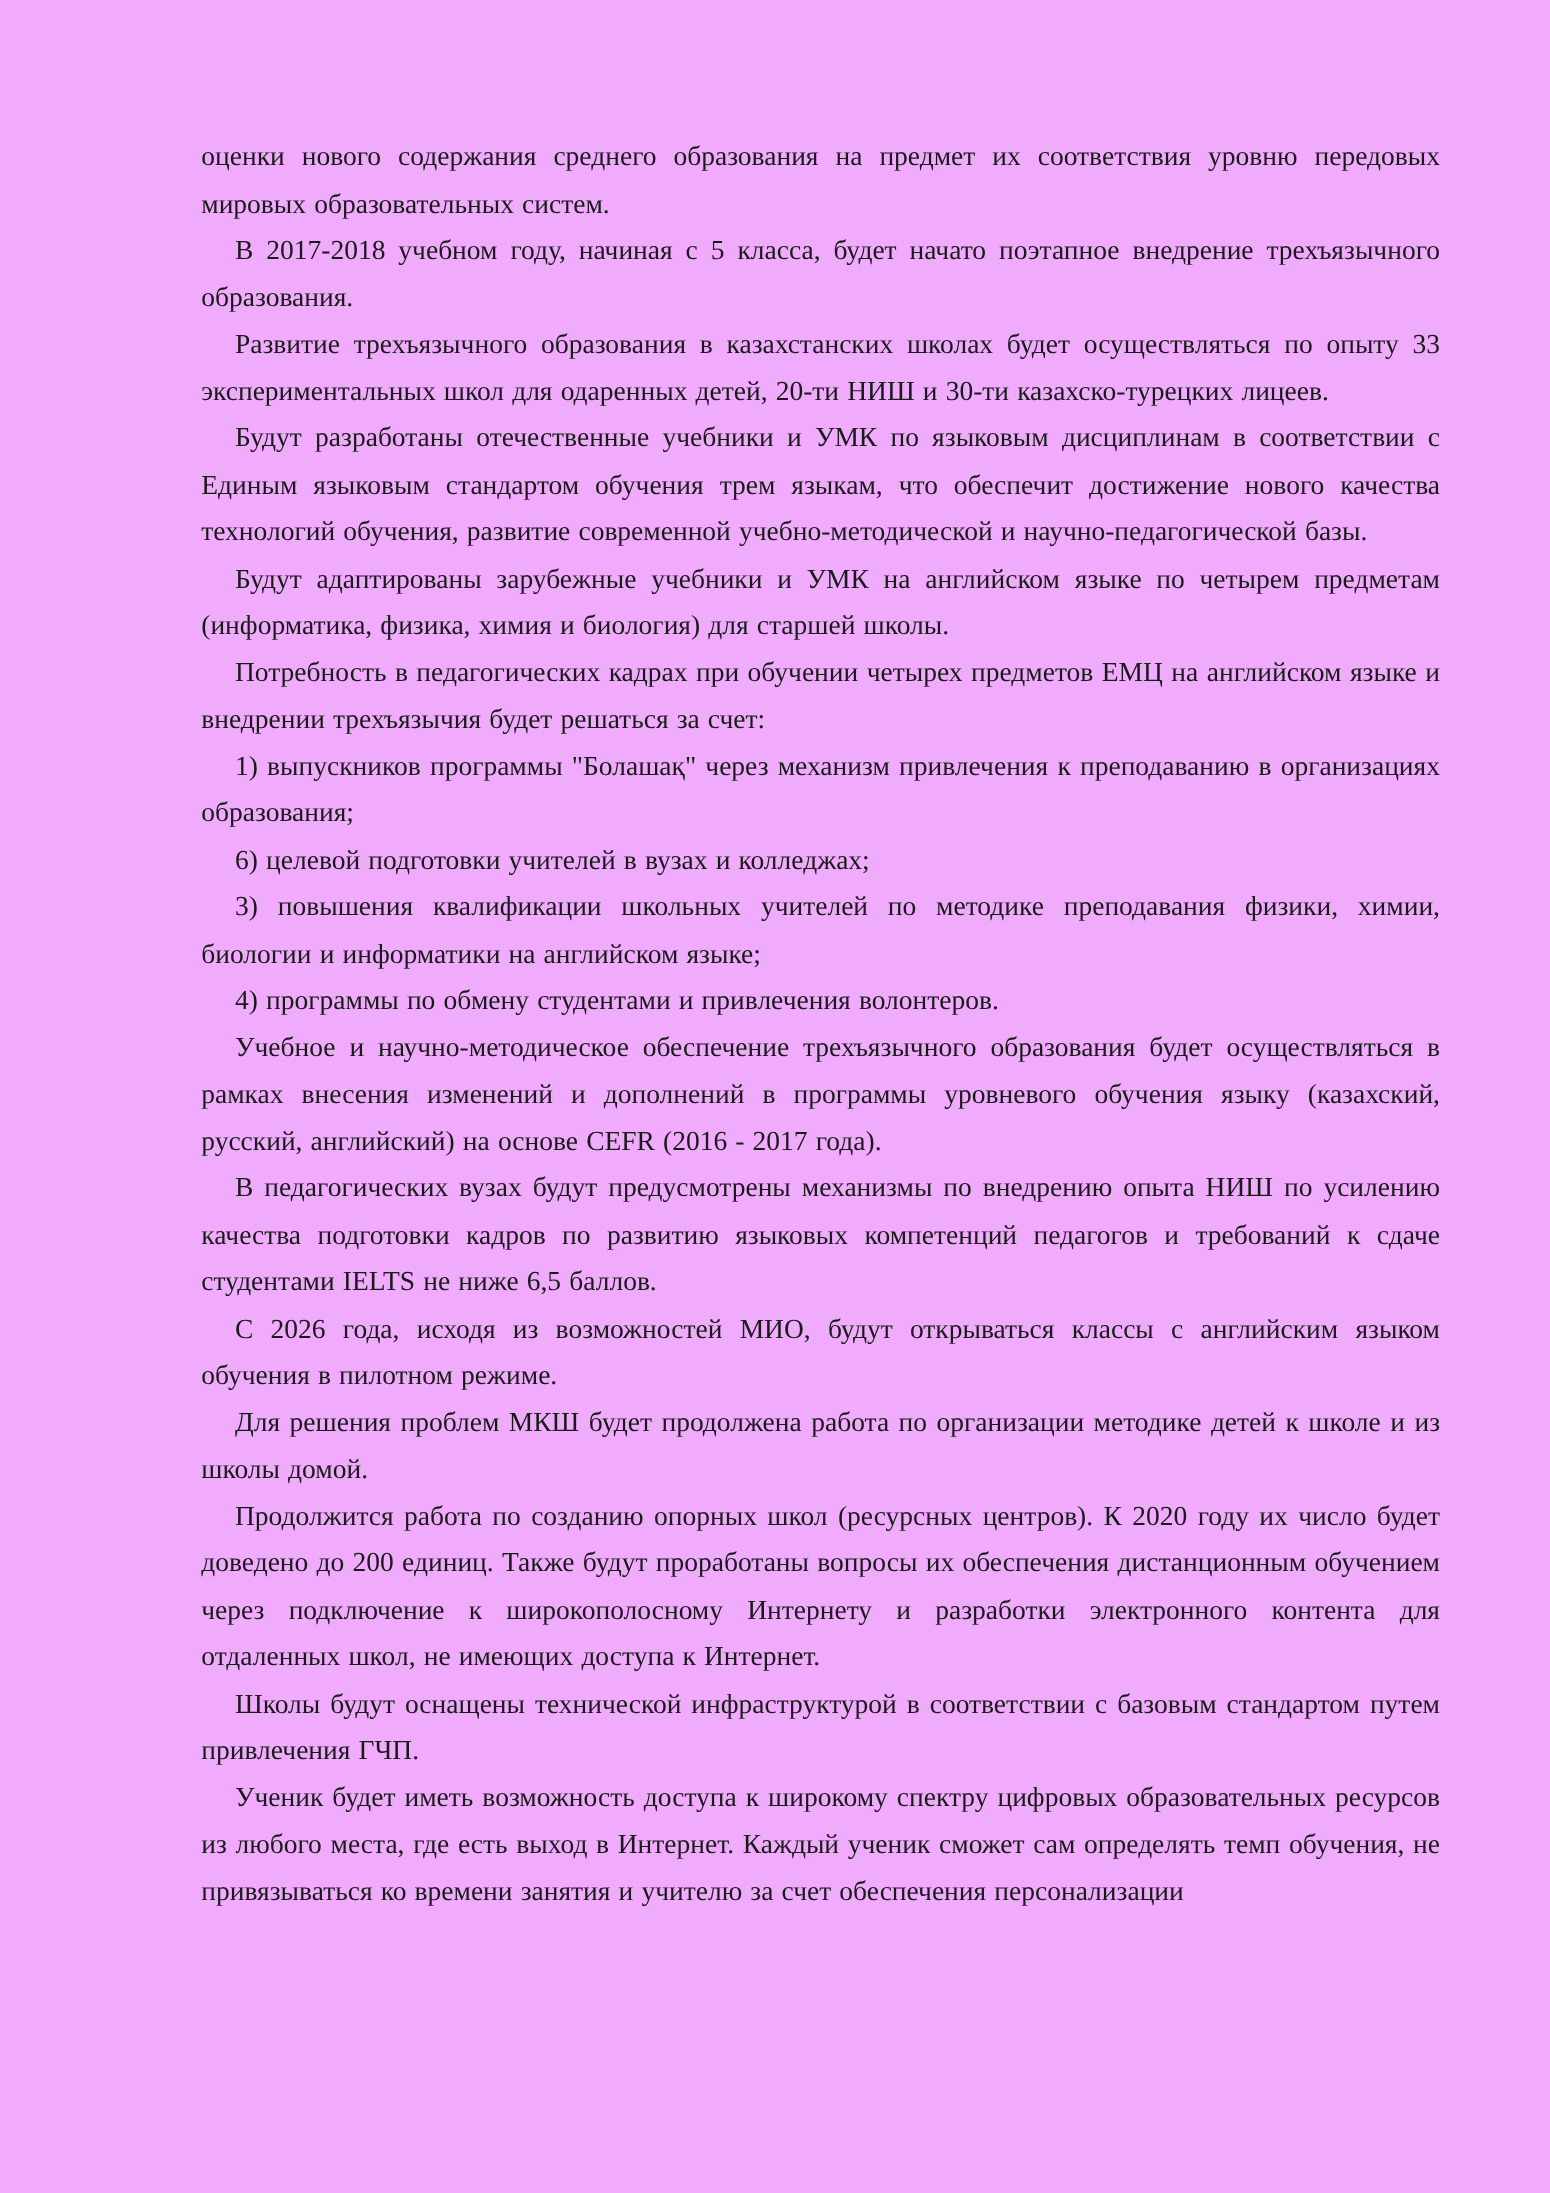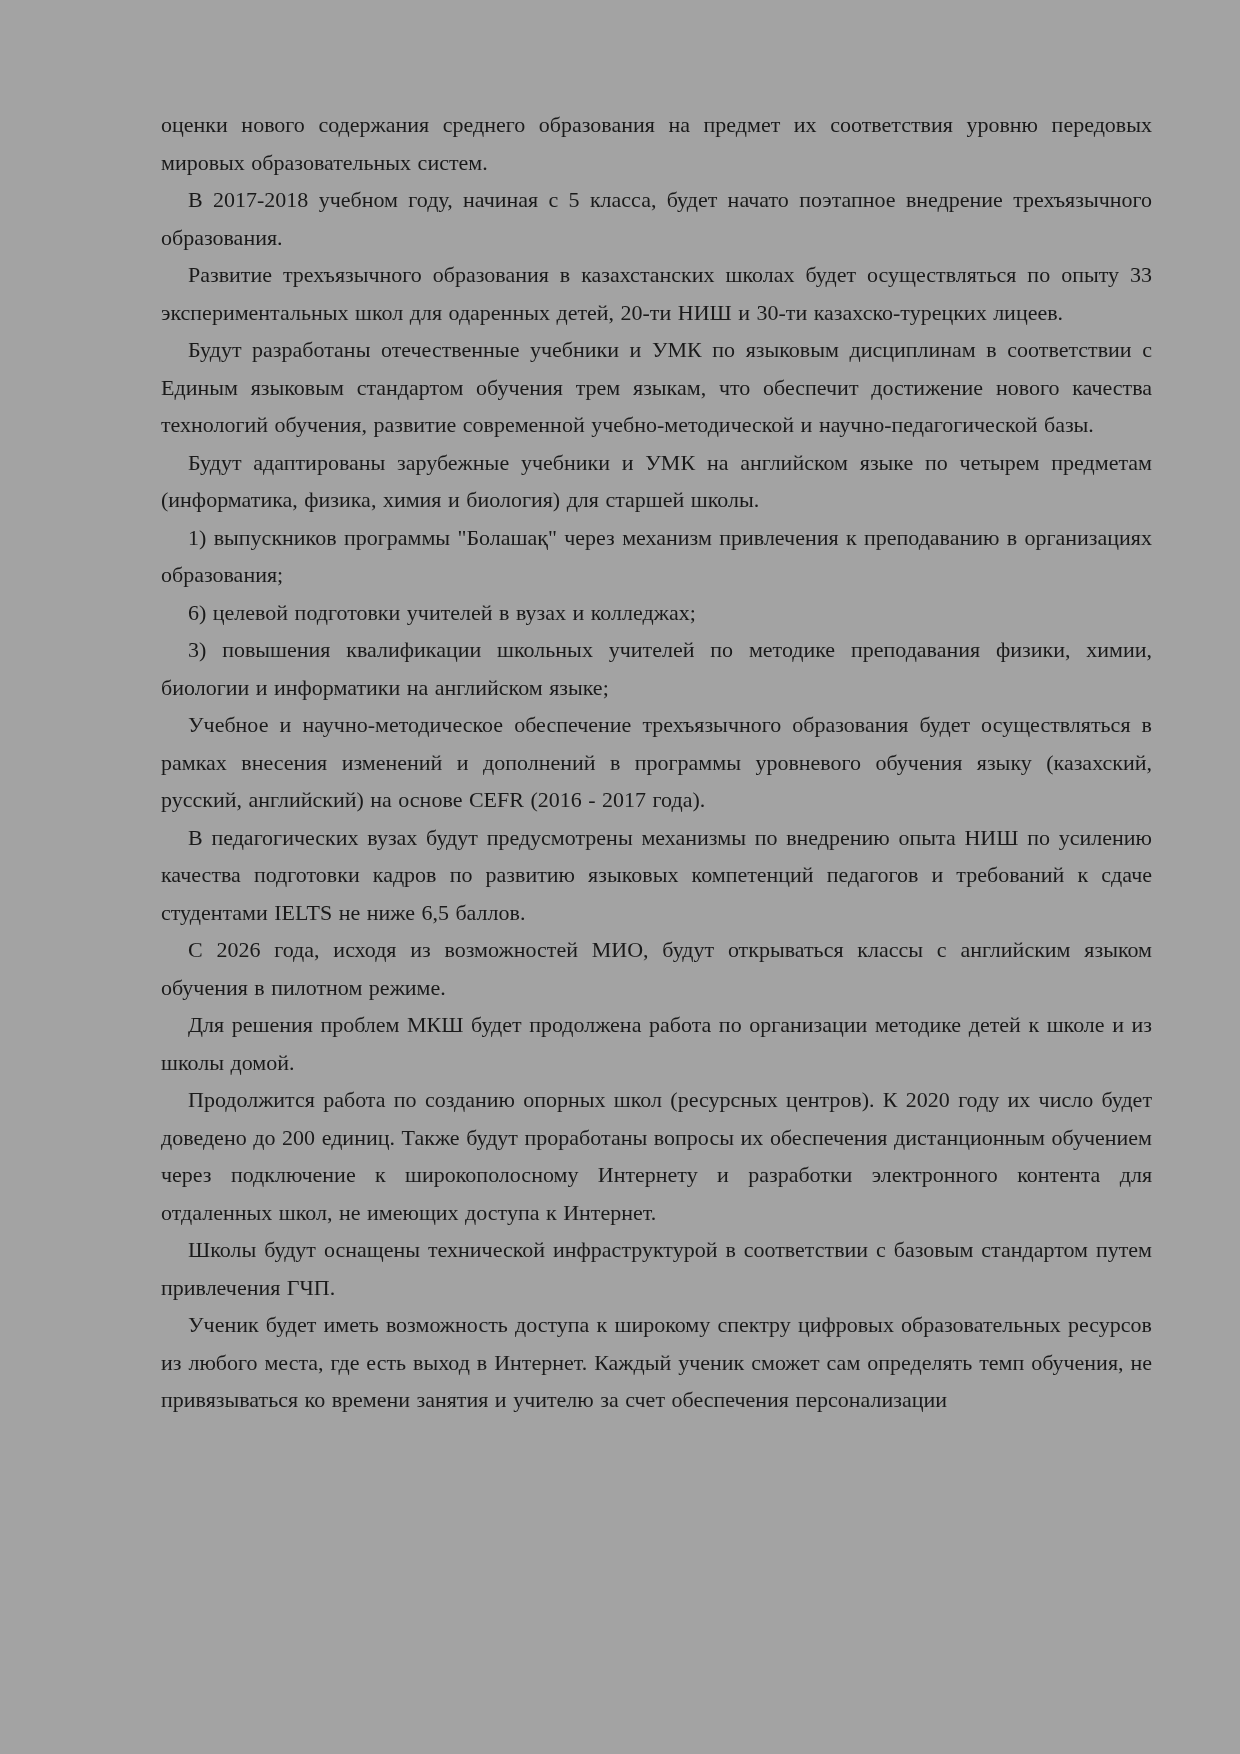--- a/index.html
+++ b/index.html
@@ -5,21 +5,21 @@
   html, body {
     margin: 0;
     padding: 0;
     background: #ffffff;
   }
   .page {
     position: relative;
     width: 1240px;
     height: 1754px;
     margin: 0 auto;
-    background: #a3a3a3;
+    background: #f0abfc;
     box-sizing: border-box;
     padding: 106px 88px 0 161px;
     overflow: hidden;
   }
   .text-content {
     width: 991px;
   }
   .text-content p {
     margin: 0;
     padding: 0;
@@ -38,23 +38,25 @@
 </head>
 <body>
 
 <div class="page">
   <div class="text-content" id="text-content">
       <p class="no-indent">оценки нового содержания среднего образования на предмет их соответствия уровню передовых мировых образовательных систем.</p>
       <p>В 2017-2018 учебном году, начиная с 5 класса, будет начато поэтапное внедрение трехъязычного образования.</p>
       <p>Развитие трехъязычного образования в казахстанских школах будет осуществляться по опыту 33 экспериментальных школ для одаренных детей, 20-ти НИШ и 30-ти казахско-турецких лицеев.</p>
       <p>Будут разработаны отечественные учебники и УМК по языковым дисциплинам в соответствии с Единым языковым стандартом обучения трем языкам, что обеспечит достижение нового качества технологий обучения, развитие современной учебно-методической и научно-педагогической базы.</p>
       <p>Будут адаптированы зарубежные учебники и УМК на английском языке по четырем предметам (информатика, физика, химия и биология) для старшей школы.</p>
+      <p>Потребность в педагогических кадрах при обучении четырех предметов ЕМЦ на английском языке и внедрении трехъязычия будет решаться за счет:</p>
       <p>1) выпускников программы "Болашақ" через механизм привлечения к преподаванию в организациях образования;</p>
       <p>6) целевой подготовки учителей в вузах и колледжах;</p>
       <p>3) повышения квалификации школьных учителей по методике преподавания физики, химии, биологии и информатики на английском языке;</p>
+      <p>4) программы по обмену студентами и привлечения волонтеров.</p>
       <p>Учебное и научно-методическое обеспечение трехъязычного образования будет осуществляться в рамках внесения изменений и дополнений в программы уровневого обучения языку (казахский, русский, английский) на основе CEFR (2016 - 2017 года).</p>
       <p>В педагогических вузах будут предусмотрены механизмы по внедрению опыта НИШ по усилению качества подготовки кадров по развитию языковых компетенций педагогов и требований к сдаче студентами IELTS не ниже 6,5 баллов.</p>
       <p>С 2026 года, исходя из возможностей МИО, будут открываться классы с английским языком обучения в пилотном режиме.</p>
       <p>Для решения проблем МКШ будет продолжена работа по организации методике детей к школе и из школы домой.</p>
       <p>Продолжится работа по созданию опорных школ (ресурсных центров). К 2020 году их число будет доведено до 200 единиц. Также будут проработаны вопросы их обеспечения дистанционным обучением через подключение к широкополосному Интернету и разработки электронного контента для отдаленных школ, не имеющих доступа к Интернет.</p>
       <p>Школы будут оснащены технической инфраструктурой в соответствии с базовым стандартом путем привлечения ГЧП.</p>
       <p>Ученик будет иметь возможность доступа к широкому спектру цифровых образовательных ресурсов из любого места, где есть выход в Интернет. Каждый ученик сможет сам определять темп обучения, не привязываться ко времени занятия и учителю за счет обеспечения персонализации</p>
     </div>
 </div>
 

